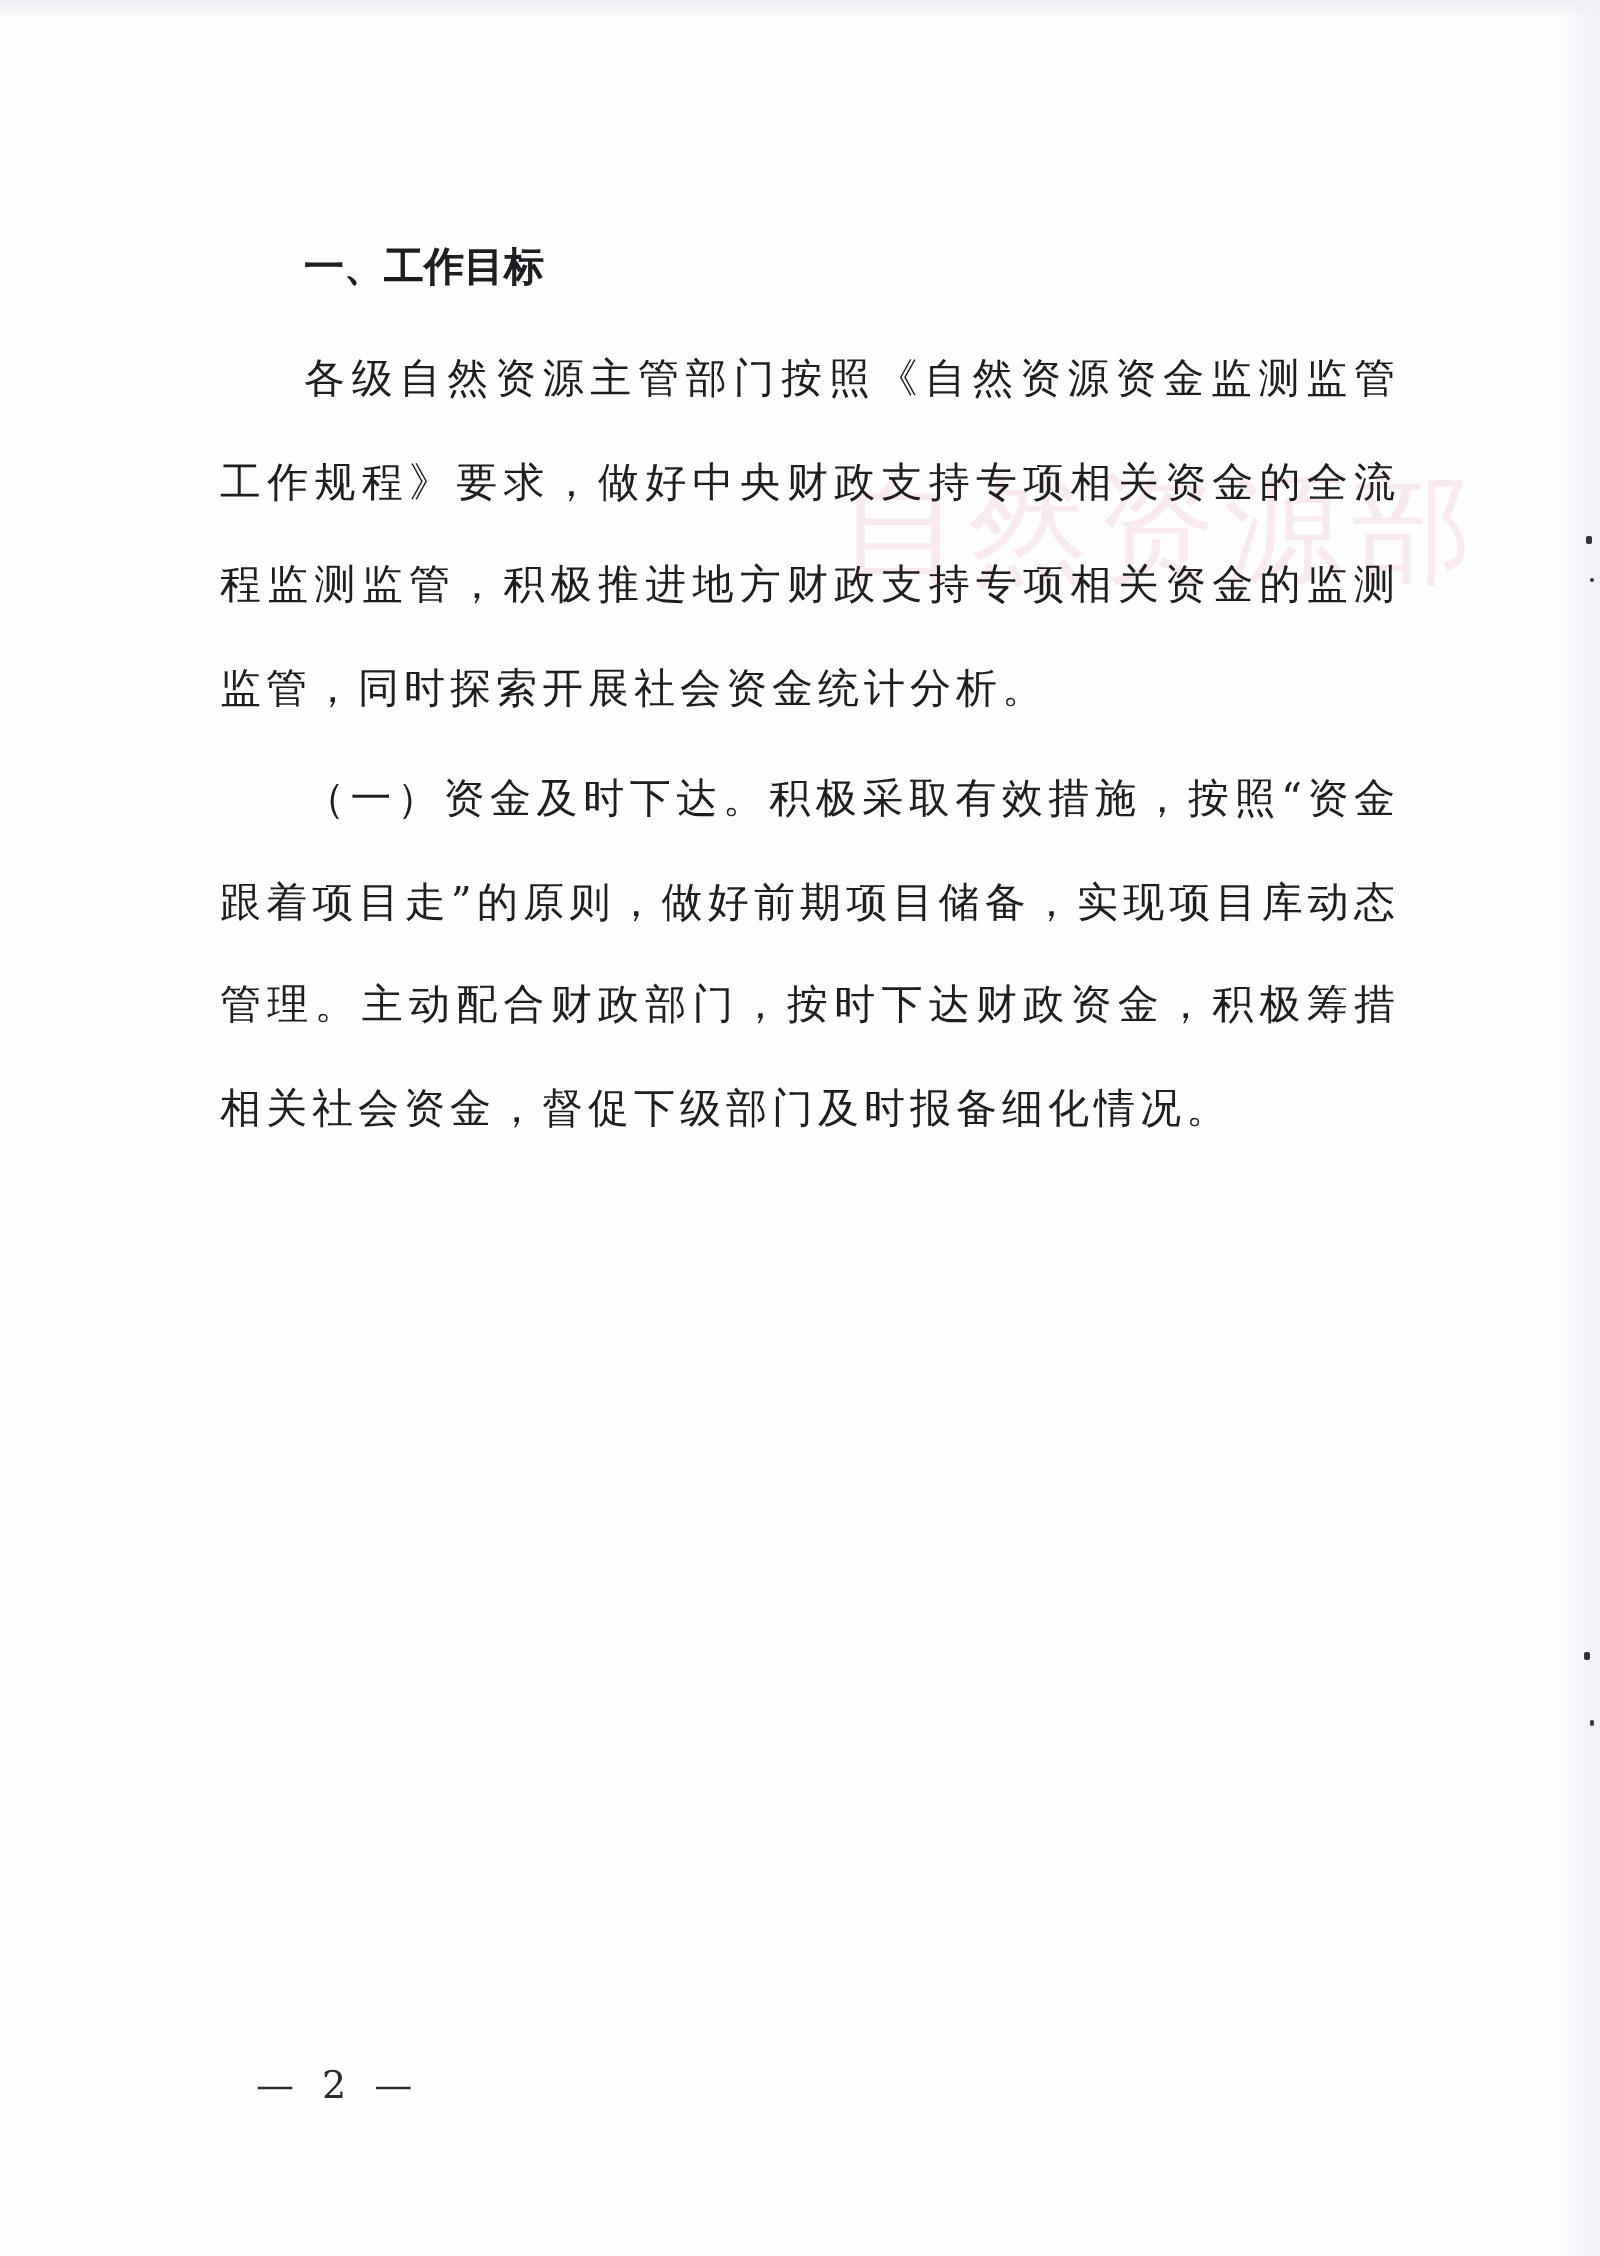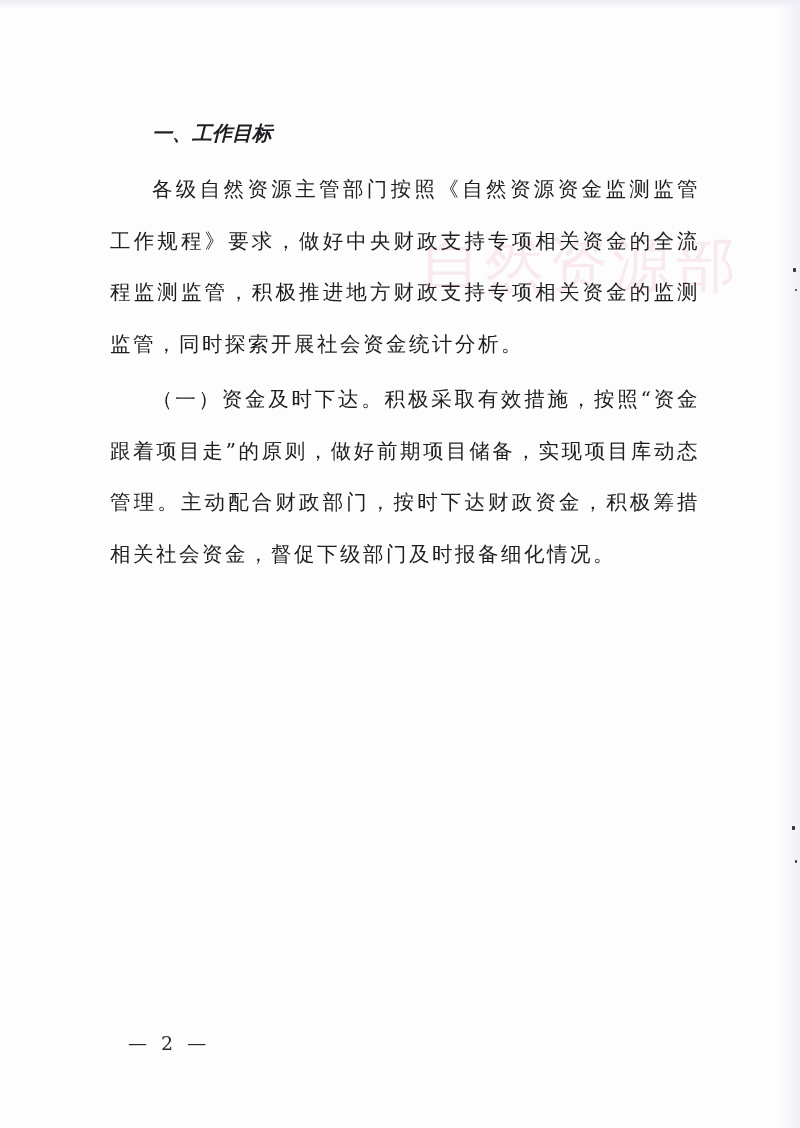--- a/index.html
+++ b/index.html
@@ -55,21 +55,20 @@
     .heading {
       font-family: "DejaVu Sans", "Liberation Sans", sans-serif;
       font-weight: bold;
       font-size: 20px;
       line-height: 26px;
       padding-left: 42px;
       margin: 0;
       height: 48px;
       display: flex;
       align-items: flex-start;
-      font-style: italic;
     }
     .para {
       font-size: 20.5px;
       line-height: 51.5px;
       text-align: justify;
       text-align-last: left;
       letter-spacing: 2.5px;
       margin: 0;
       text-indent: 42px;
     }

